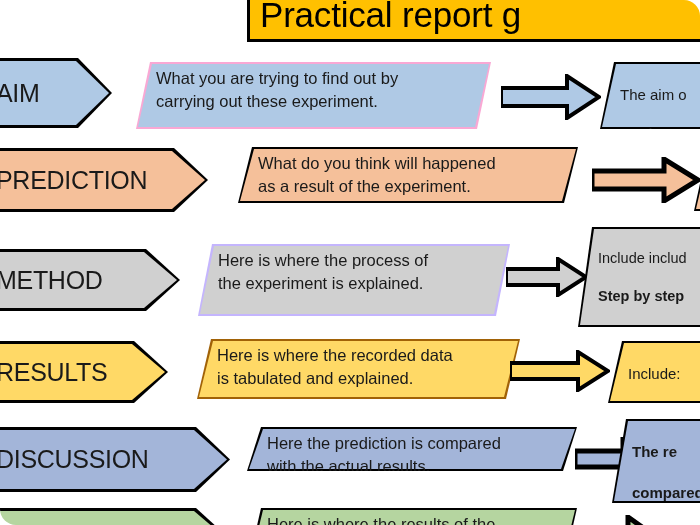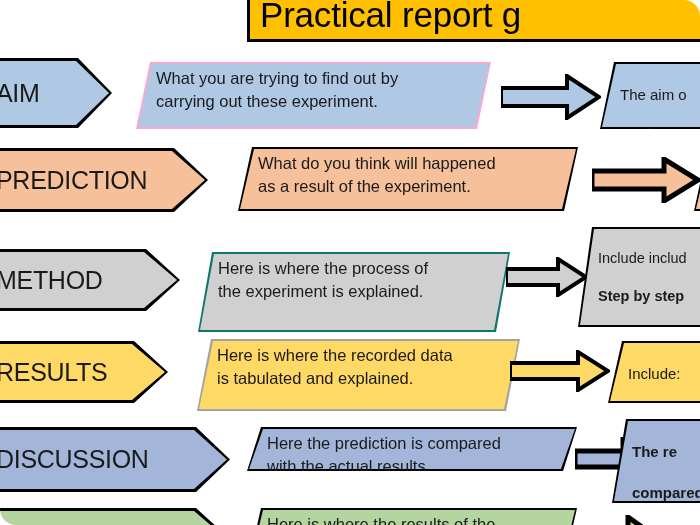--- a/index.html
+++ b/index.html
@@ -145,21 +145,21 @@
       <span>The aim o</span><br>
       <span class="bold">out / com</span>
     </div>
   </div>
 
   <div class="chevron shadowed" id="chev-prediction" style="left:-10px; top:148px; width:218px; height:64px; background:#000;">
     <div class="chev-fill" style="background:#F5C09A;"></div>
     <span class="chev-label">PREDICTION</span>
   </div>
 
-  <div class="para shadowed" style="left:238px; top:147px; width:340px; height:64px; background:#000;">
+  <div class="para shadowed" style="left:238px; top:147px; width:340px; height:56px; background:#000;">
     <div class="para-fill" style="background:#F5C09A;"></div>
     <div class="para-text">What do you think will happened
 as a result of the experiment.</div>
   </div>
 
   <div class="arrow" style="left:592px; top:157px; width:108px; height:46px;">
     <svg viewBox="0 0 108 46" preserveAspectRatio="none">
       <polygon points="0,14 72,14 72,2 106,23 72,44 72,32 0,32" fill="#F5C09A" stroke="#000000" stroke-width="5" stroke-linejoin="miter"></polygon>
     </svg>
   </div>
@@ -167,21 +167,21 @@
   <div class="para shadowed" style="left:694px; top:147px; width:120px; height:64px; background:#000;">
     <div class="para-fill" style="background:#F5C09A;"></div>
     <div class="para-text small"></div>
   </div>
 
   <div class="chevron shadowed" id="chev-method" style="left:-10px; top:249px; width:190px; height:62px; background:#000;">
     <div class="chev-fill" style="background:#D0D0D0;"></div>
     <span class="chev-label">METHOD</span>
   </div>
 
-  <div class="para shadowed" style="left:198px; top:244px; width:312px; height:80px; background:#0f766e;margin-top:8px;">
+  <div class="para shadowed" style="left:198px; top:244px; width:312px; height:72px; background:#c4b5fd;">
     <div class="para-fill" style="background:#D0D0D0;"></div>
     <div class="para-text">Here is where the process of
 the experiment is explained.</div>
   </div>
 
   <div class="arrow" style="left:506px; top:257px; width:82px; height:40px;">
     <svg viewBox="0 0 82 40" preserveAspectRatio="none">
       <polygon points="0,12 52,12 52,2 80,20 52,38 52,28 0,28" fill="#D0D0D0" stroke="#000000" stroke-width="4" stroke-linejoin="miter"></polygon>
     </svg>
   </div>
@@ -194,21 +194,21 @@
       <span class="bold">variables (</span><span class="bold red">de</span><br>
       <span class="bold">materials, dia</span>
     </div>
   </div>
 
   <div class="chevron shadowed" id="chev-results" style="left:-10px; top:341px; width:178px; height:62px; background:#000;">
     <div class="chev-fill" style="background:#FFD966;"></div>
     <span class="chev-label">RESULTS</span>
   </div>
 
-  <div class="para shadowed" style="left:197px; top:339px; width:323px; height:72px; background:#a3a3a3;">
+  <div class="para shadowed" style="left:197px; top:339px; width:323px; height:60px; background:#a16207;">
     <div class="para-fill" style="background:#FFD966;"></div>
     <div class="para-text">Here is where the recorded data
 is tabulated and explained.</div>
   </div>
 
   <div class="arrow" style="left:510px; top:350px; width:100px; height:42px;">
     <svg viewBox="0 0 100 42" preserveAspectRatio="none">
       <polygon points="0,13 68,13 68,2 98,21 68,40 68,29 0,29" fill="#FFD966" stroke="#000000" stroke-width="4" stroke-linejoin="miter"></polygon>
     </svg>
   </div>

